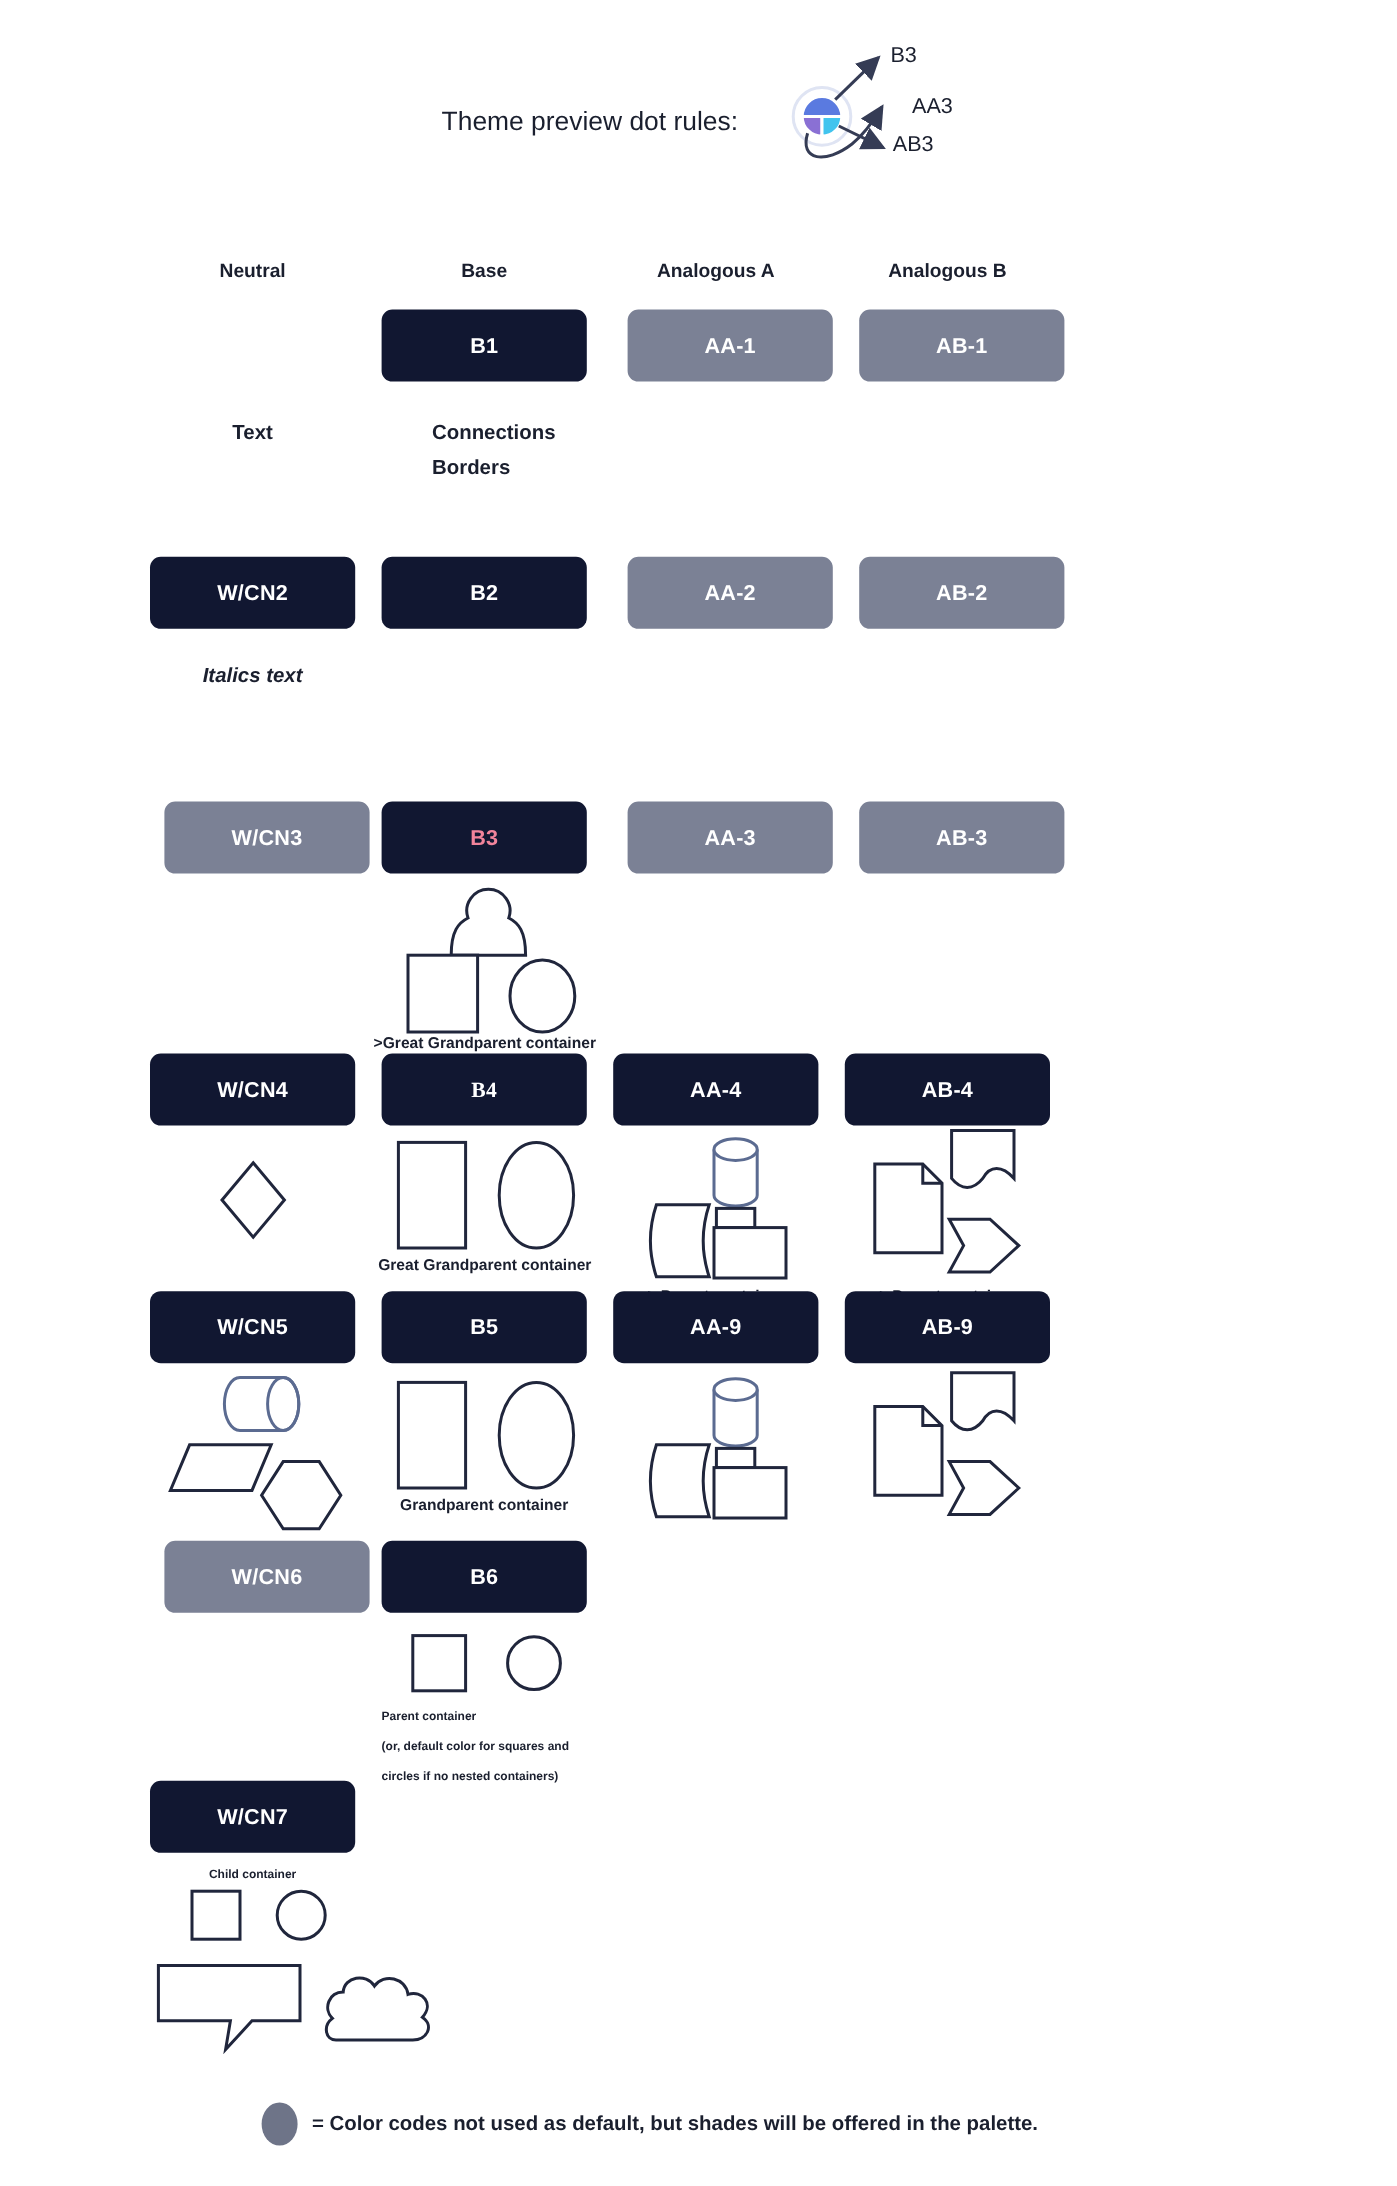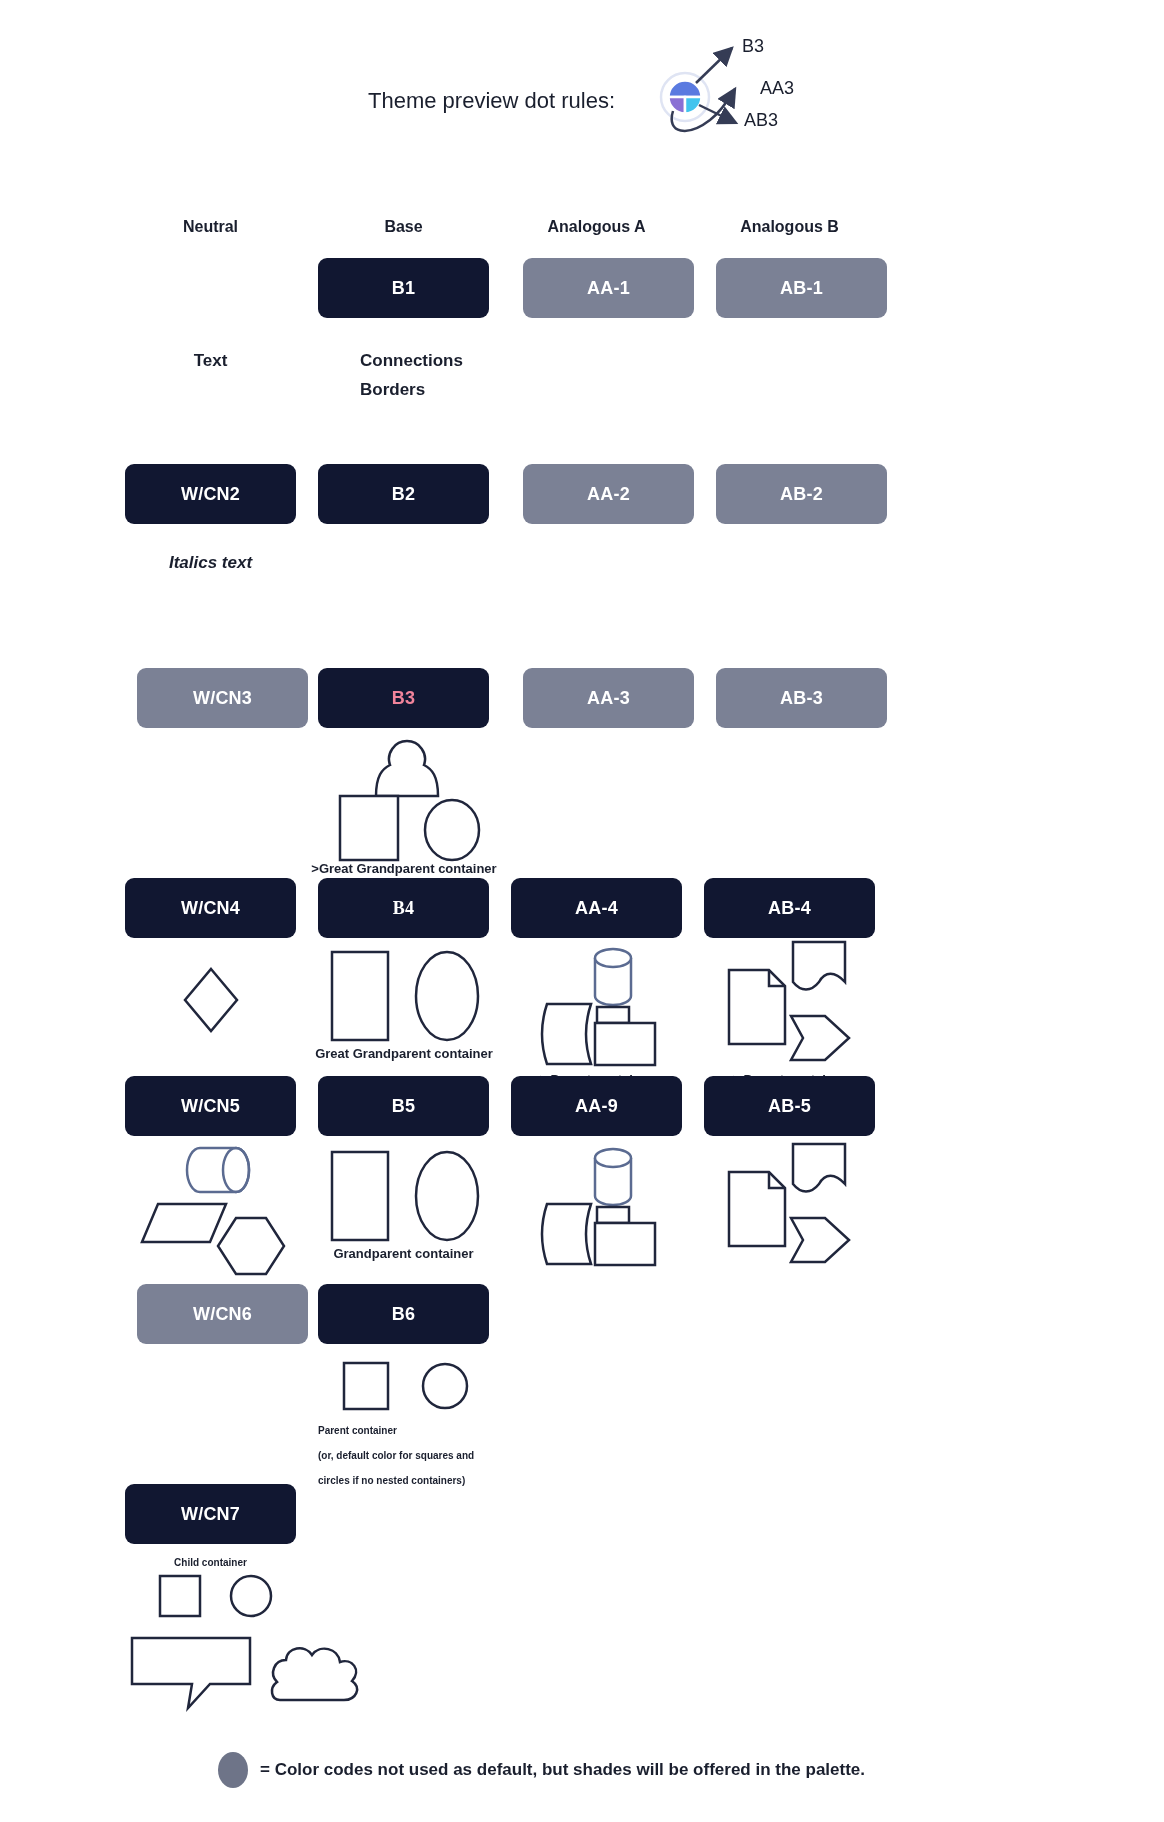--- a/index.html
+++ b/index.html
@@ -122,21 +122,21 @@
     <path class="shape" d="M66,2 H118 V42 C108,31 98,31 92,42 C84,52 74,52 66,42 Z"></path>
     <path class="shape" d="M2,30 H42 L58,46 V104 H2 Z"></path>
     <path class="shape-nf" d="M42,30 V46 H58"></path>
     <path class="shape" d="M64,76 H98 L122,98 L98,120 H64 L76,98 Z"></path>
   </svg>
   <div class="cap cap-sm center" style="left:704px;top:1072px;width:171px;">≥ Parent container</div>
 
   <div class="pill dark" style="left:125px;top:1076px;">W/CN5</div>
   <div class="pill dark" style="left:318px;top:1076px;">B5</div>
   <div class="pill dark" style="left:511px;top:1076px;">AA-9</div>
-  <div class="pill dark" style="left:704px;top:1076px;">AB-5</div>
+  <div class="pill dark" style="left:704px;top:1076px;">AB-9</div>
 
   <svg class="abs" style="left:140px;top:1146px;" width="150" height="130" viewBox="0 0 150 130">
     <path class="cylshape" d="M60,2 H96 A13,22 0 0 1 96,46 H60 A13,22 0 0 1 60,2 Z"></path>
     <ellipse class="cylshape-nf" cx="96" cy="24" rx="13" ry="22"></ellipse>
     <path class="shape" d="M18,58 H86 L70,96 H2 Z"></path>
     <path class="shape" d="M96,72 H126 L144,100 L126,128 H96 L78,100 Z"></path>
   </svg>
 
   <svg class="abs" style="left:330px;top:1150px;" width="150" height="94" viewBox="0 0 150 94">
     <rect class="shape" x="2" y="2" width="56" height="88"></rect>

